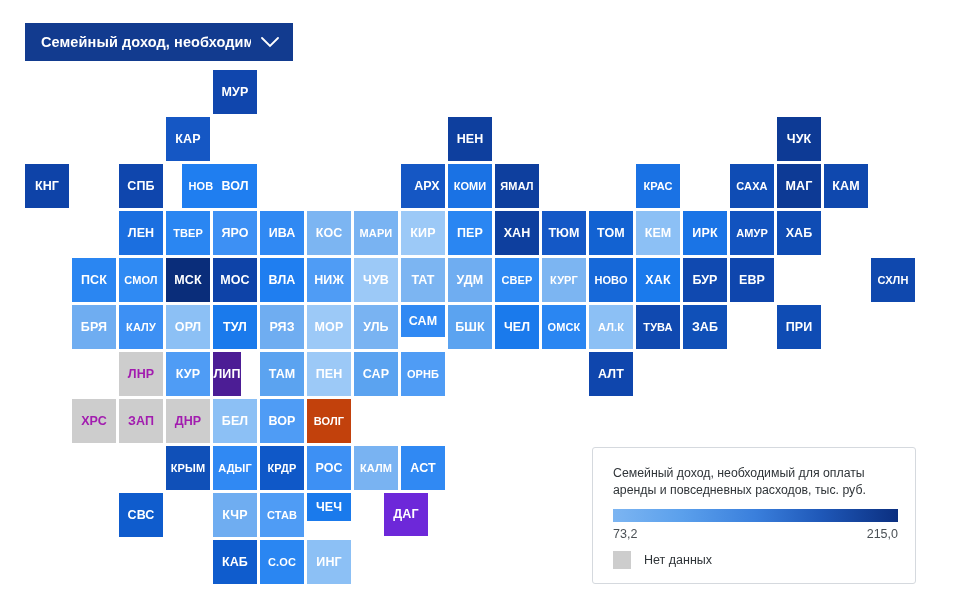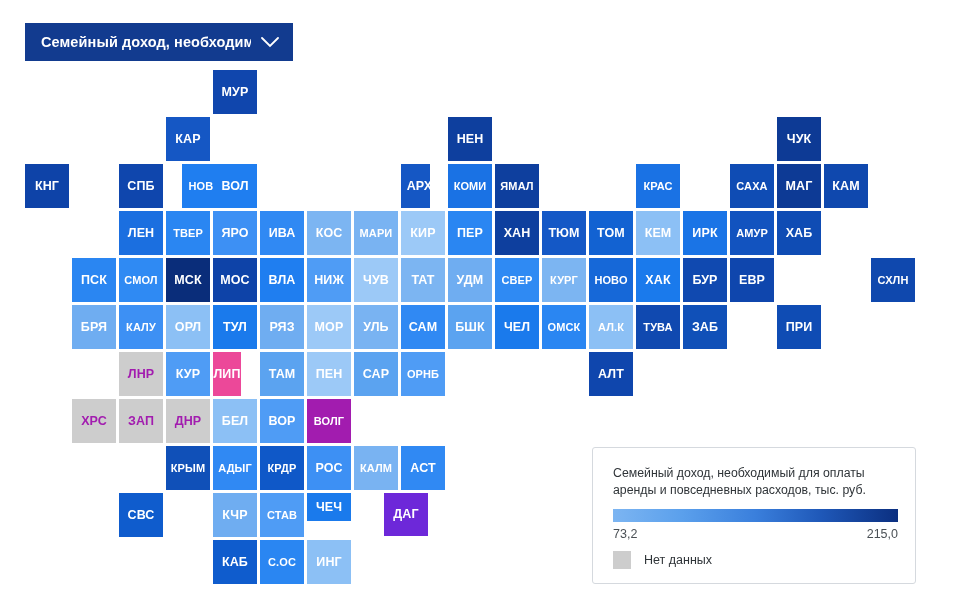--- a/index.html
+++ b/index.html
@@ -133,21 +133,21 @@
       </div>
       <div class="tile" style="left: 119px; top: 164px; width: 44px; height: 44px; background: rgb(15, 70, 173);">
         <span>СПБ</span>
       </div>
       <div class="tile small" style="left: 166px; top: 164px; width: 44px; height: 44px; background: rgb(31, 126, 240); margin-left: 16px;">
         <span>НОВГ</span>
       </div>
       <div class="tile" style="left: 213px; top: 164px; width: 44px; height: 44px; background: rgb(31, 126, 240);">
         <span>ВОЛ</span>
       </div>
-      <div class="tile" style="left: 401px; top: 164px; width: 29px; height: 44px; background: rgb(21, 87, 196); padding-left: 8px;">
+      <div class="tile" style="left: 401px; top: 164px; width: 44px; height: 44px; background: rgb(21, 87, 196); padding-left: 8px;">
         <span>АРХ</span>
       </div>
       <div class="tile small" style="left: 448px; top: 164px; width: 44px; height: 44px; background: rgb(26, 114, 228);">
         <span>КОМИ</span>
       </div>
       <div class="tile small" style="left: 495px; top: 164px; width: 44px; height: 44px; background: rgb(14, 63, 158);">
         <span>ЯМАЛ</span>
       </div>
       <div class="tile small" style="left: 636px; top: 164px; width: 44px; height: 44px; background: rgb(26, 114, 228);">
         <span>КРАС</span>
@@ -268,21 +268,21 @@
       </div>
       <div class="tile" style="left: 260px; top: 305px; width: 44px; height: 44px; background: rgb(111, 173, 241);">
         <span>РЯЗ</span>
       </div>
       <div class="tile" style="left: 307px; top: 305px; width: 44px; height: 44px; background: rgb(156, 201, 247);">
         <span>МОР</span>
       </div>
       <div class="tile" style="left: 354px; top: 305px; width: 44px; height: 44px; background: rgb(121, 179, 242);">
         <span>УЛЬ</span>
       </div>
-      <div class="tile" style="left: 401px; top: 305px; width: 44px; height: 44px; background: rgb(48, 137, 243);">
+      <div class="tile" style="left: 401px; top: 305px; width: 44px; height: 32px; background: rgb(48, 137, 243);">
         <span>САМ</span>
       </div>
       <div class="tile" style="left: 448px; top: 305px; width: 44px; height: 44px; background: rgb(91, 163, 240);">
         <span>БШК</span>
       </div>
       <div class="tile" style="left: 495px; top: 305px; width: 44px; height: 44px; background: rgb(26, 122, 236);">
         <span>ЧЕЛ</span>
       </div>
       <div class="tile small" style="left: 542px; top: 305px; width: 44px; height: 44px; background: rgb(42, 134, 242);">
         <span>ОМСК</span>
@@ -298,21 +298,21 @@
       </div>
       <div class="tile" style="left: 777px; top: 305px; width: 44px; height: 44px; background: rgb(15, 76, 180);">
         <span>ПРИ</span>
       </div>
       <div class="tile nodata" style="left: 119px; top: 352px; width: 44px; height: 44px; background: rgb(205, 205, 205);">
         <span>ЛНР</span>
       </div>
       <div class="tile" style="left: 166px; top: 352px; width: 44px; height: 44px; background: rgb(79, 156, 245);">
         <span>КУР</span>
       </div>
-      <div class="tile" style="left: 213px; top: 352px; width: 28px; height: 44px; background: #ec4899;">
+      <div class="tile" style="left: 213px; top: 352px; width: 28px; height: 44px; background: #4c1d95;">
         <span>ЛИП</span>
       </div>
       <div class="tile" style="left: 260px; top: 352px; width: 44px; height: 44px; background: rgb(91, 163, 240);">
         <span>ТАМ</span>
       </div>
       <div class="tile" style="left: 307px; top: 352px; width: 44px; height: 44px; background: rgb(156, 201, 247);">
         <span>ПЕН</span>
       </div>
       <div class="tile" style="left: 354px; top: 352px; width: 44px; height: 44px; background: rgb(91, 163, 240);">
         <span>САР</span>
@@ -331,21 +331,21 @@
       </div>
       <div class="tile nodata" style="left: 166px; top: 399px; width: 44px; height: 44px; background: rgb(205, 205, 205);">
         <span>ДНР</span>
       </div>
       <div class="tile" style="left: 213px; top: 399px; width: 44px; height: 44px; background: rgb(140, 192, 245);">
         <span>БЕЛ</span>
       </div>
       <div class="tile" style="left: 260px; top: 399px; width: 44px; height: 44px; background: rgb(79, 156, 245);">
         <span>ВОР</span>
       </div>
-      <div class="tile small" style="left: 307px; top: 399px; width: 44px; height: 44px; background: #a21caf;">
+      <div class="tile small" style="left: 307px; top: 399px; width: 44px; height: 44px; background: #c2410c;">
         <span>ВОЛГ</span>
       </div>
       <div class="tile small" style="left: 166px; top: 446px; width: 44px; height: 44px; background: rgb(16, 80, 184);">
         <span>КРЫМ</span>
       </div>
       <div class="tile small" style="left: 213px; top: 446px; width: 44px; height: 44px; background: rgb(48, 137, 243);">
         <span>АДЫГ</span>
       </div>
       <div class="tile small" style="left: 260px; top: 446px; width: 44px; height: 44px; background: rgb(15, 88, 200);">
         <span>КРДР</span>

